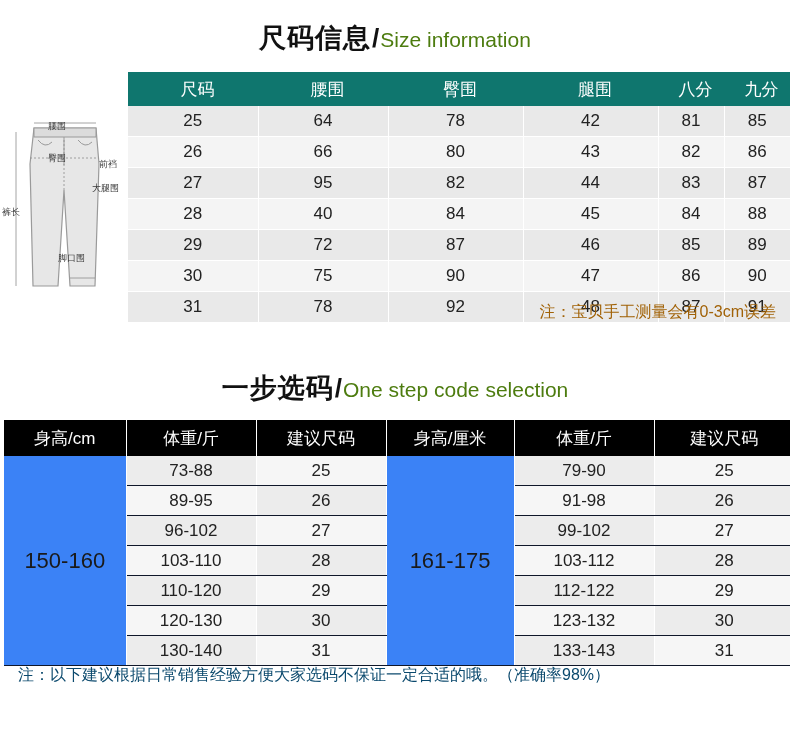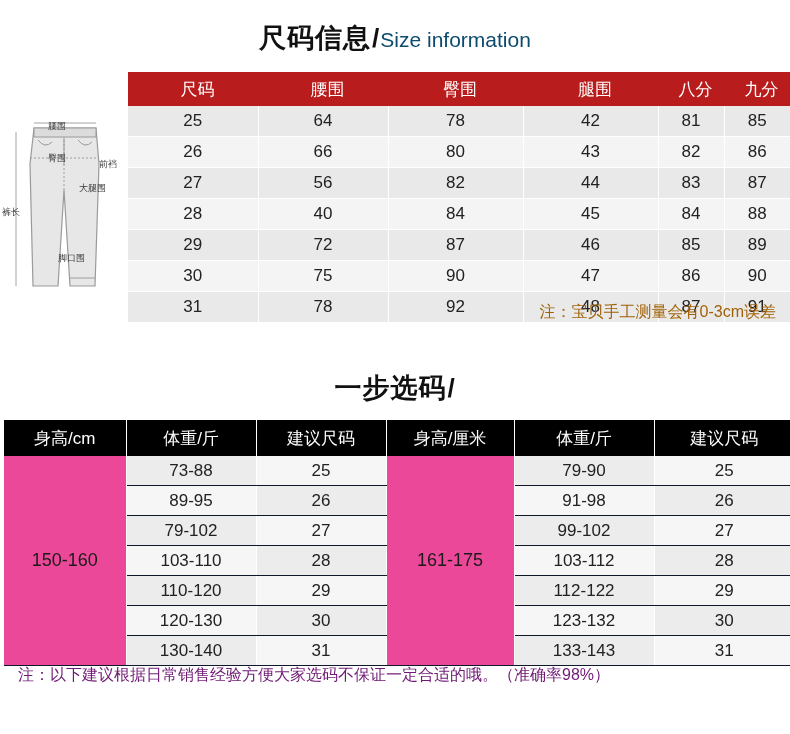--- a/index.html
+++ b/index.html
@@ -29,42 +29,42 @@
     color: #111;
   }
   .title-slash {
     font-size: 26px;
     font-weight: bold;
     color: #111;
     margin: 0 1px;
   }
   .title-en {
     font-size: 21px;
-    color: #0c4a6e;
+    color: #4d7c0f;
     font-weight: normal;
   }
 
   #size-info-title {
     position: absolute;
     left: 0;
     top: 20px;
     width: 790px;
   }
 
   
   #size-table {
     position: absolute;
     left: 128px;
     top: 72px;
     width: 662px;
     border-collapse: collapse;
     table-layout: fixed;
   }
   #size-table th {
-    background: #b91c1c;
+    background: #0f766e;
     color: #ffffff;
     font-size: 17px;
     font-weight: normal;
     height: 32px;
     text-align: center;
     border: none;
     padding-left: 10px;
   }
   #size-table td {
     height: 28px;
@@ -129,34 +129,34 @@
   #code-table th:last-child { border-right: none; }
   #code-table td {
     height: 27px;
     text-align: center;
     font-size: 17px;
     color: #222;
     border-right: 1px solid #ffffff;
     border-bottom: 1px solid #0f172a;
   }
   #code-table td.merged {
-    background: #ec4899;
-    font-size: 18px;
+    background: #3b82f6;
+    font-size: 22px;
     color: #1a1a1a;
   }
   #code-table td.light { background: #ececec; }
   #code-table td.lighter { background: #f6f6f6; }
   #code-table td:last-child { border-right: none; }
 
   .bottom-note {
     position: absolute;
     left: 18px;
     top: 665px;
     font-size: 16px;
-    color: #701a75;
+    color: #0c4a6e;
   }
 </style>
 </head>
 <body>
 
 <div class="section-title" id="size-info-title">
   <span class="title-cn">尺码信息</span>
   <span class="title-slash">/</span>
   <span class="title-en">Size information</span>
 </div>
@@ -175,21 +175,21 @@
 
     <line x1="34" y1="13" x2="96" y2="13" stroke="#8d8d8d" stroke-width="0.8"></line>
     <line x1="30" y1="48" x2="99" y2="48" stroke="#8d8d8d" stroke-width="0.8" stroke-dasharray="2,2"></line>
     <line x1="16" y1="22" x2="16" y2="176" stroke="#8d8d8d" stroke-width="0.8"></line>
     <line x1="70" y1="168" x2="95" y2="168" stroke="#8d8d8d" stroke-width="0.8"></line>
     <line x1="64" y1="30" x2="64" y2="80" stroke="#8d8d8d" stroke-width="0.8" stroke-dasharray="2,2"></line>
   </svg>
   <span class="lbl" style="left:48px; top:10px;">腰围</span>
   <span class="lbl" style="left:48px; top:42px;">臀围</span>
   <span class="lbl" style="left:99px; top:48px;">前裆</span>
-  <span class="lbl" style="left:79px; top:72px;">大腿围</span>
+  <span class="lbl" style="left:92px; top:72px;">大腿围</span>
   <span class="lbl" style="left:2px;  top:96px;">裤长</span>
   <span class="lbl" style="left:52px; top:142px;margin-left:6px;">脚口围</span>
 </div>
 
 <table id="size-table">
   <colgroup>
     <col style="width:130px">
       <col style="width:130px">
       <col style="width:135px">
     <col style="width:135px">
@@ -218,21 +218,21 @@
     <tr class="even">
       <td>26</td>
       <td>66</td>
       <td>80</td>
       <td>43</td>
       <td>82</td>
       <td>86</td>
     </tr>
     <tr class="odd">
       <td>27</td>
-      <td>56</td>
+      <td>95</td>
       <td>82</td>
       <td>44</td>
       <td>83</td>
       <td>87</td>
     </tr>
     <tr class="even">
       <td>28</td>
       <td>40</td>
       <td>84</td>
       <td>45</td>
@@ -264,20 +264,21 @@
       <td>91</td>
     </tr>
   </tbody>
 </table>
 
 <div class="note-right">注：宝贝手工测量会有0-3cm误差</div>
 
 <div class="section-title" id="code-sel-title">
   <span class="title-cn">一步选码</span>
   <span class="title-slash">/</span>
+  <span class="title-en">One step code selection</span>
 </div>
 
 <table id="code-table">
   <colgroup>
     <col style="width:122px">
       <col style="width:130px">
       <col style="width:130px">
     <col style="width:128px">
       <col style="width:140px">
       <col style="width:140px">
@@ -301,21 +302,21 @@
       <td class="light">79-90</td>
       <td class="lighter">25</td>
     </tr>
     <tr>
       <td class="lighter">89-95</td>
       <td class="light">26</td>
       <td class="lighter">91-98</td>
       <td class="light">26</td>
     </tr>
     <tr>
-      <td class="light">79-102</td>
+      <td class="light">96-102</td>
       <td class="lighter">27</td>
       <td class="light">99-102</td>
       <td class="lighter">27</td>
     </tr>
     <tr>
       <td class="lighter">103-110</td>
       <td class="light">28</td>
       <td class="lighter">103-112</td>
       <td class="light">28</td>
     </tr>

